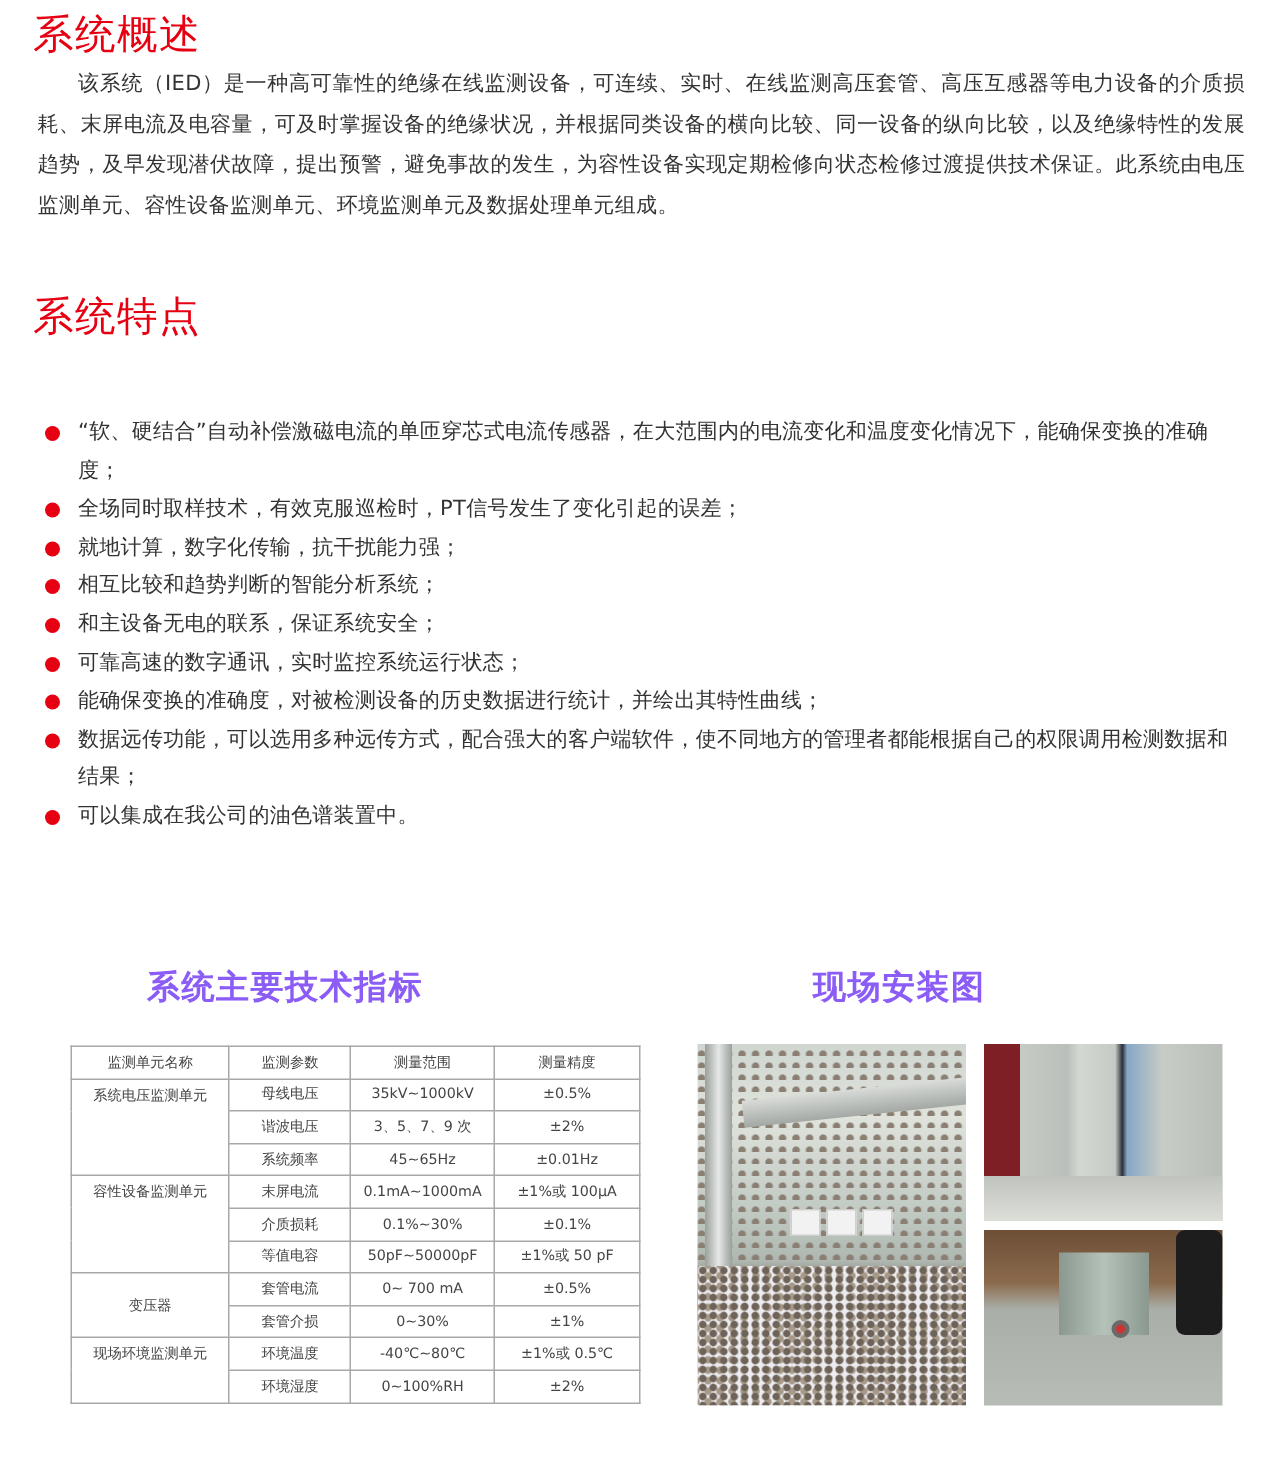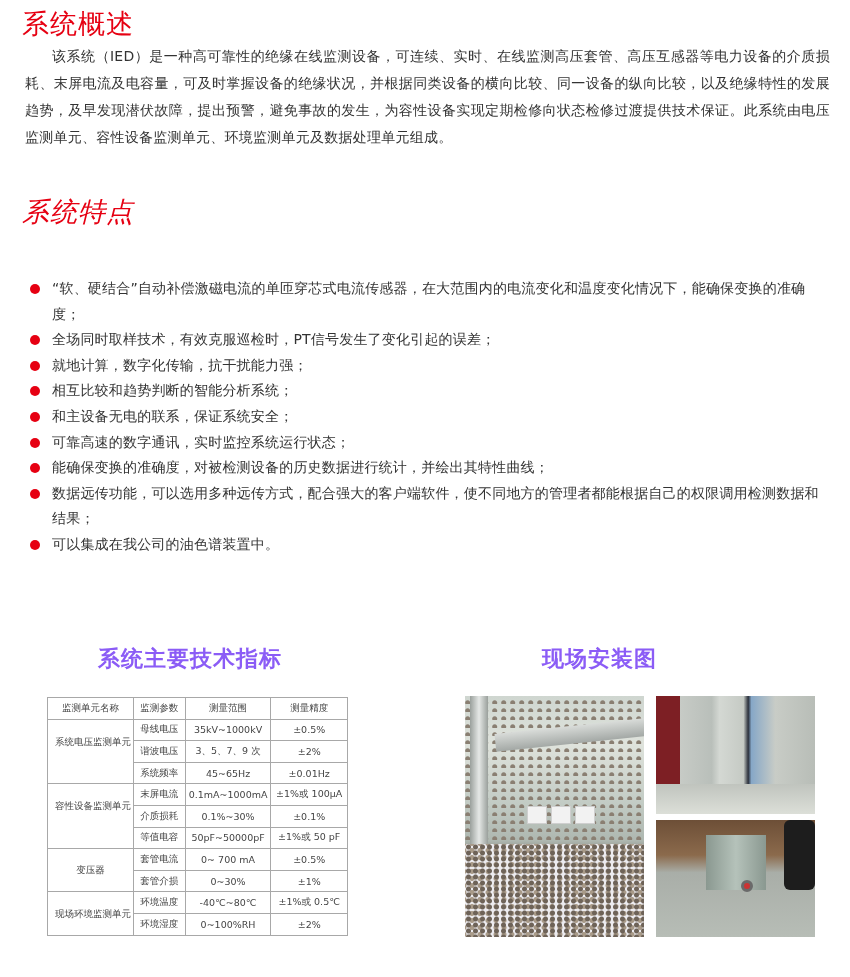--- a/index.html
+++ b/index.html
@@ -9,21 +9,21 @@
     .section-title {
       position: absolute;
       left: 22px;
       font-size: 27px;
       line-height: 32px;
       color: #e60012;
       font-weight: normal;
       letter-spacing: 1px;
     }
     #title-overview { top: 8px; }
-    #title-features { top: 196px; font-style: italic; }
+    #title-features { top: 196px; }
 
     .overview-text {
       position: absolute;
       left: 25px;
       top: 43px;
       width: 805px;
       font-size: 14px;
       line-height: 27px;
       color: #333333;
       text-indent: 27px;
@@ -66,35 +66,35 @@
       letter-spacing: 1px;
       text-align: right;
     }
     #title-specs { left: 98px; }
     #title-photos { left: 542px; }
 
     table.specs {
       position: absolute;
       left: 47px;
       top: 697px;
-      width: 301px;
+      width: 380px;
       border-collapse: collapse;
       font-size: 9.5px;
       color: #444444;
     }
     table.specs th, table.specs td {
       border: 1px solid #a8a8a8;
       text-align: center;
       height: 21.6px;
       font-weight: normal;
       padding: 0 2px;
       white-space: nowrap;
     }
     table.specs td.unit { vertical-align: middle; }
-    table.specs td.unit.top { vertical-align: top; padding-top: 16px; text-align: right; }
+    table.specs td.unit.top { vertical-align: top; padding-top: 4px; }
     table.specs col.c1 { width: 100px; }
     table.specs col.c2 { width: 77px; }
     table.specs col.c3 { width: 91px; }
     table.specs col.c4 { width: 92px; }
 
     .photo {
       position: absolute;
       overflow: hidden;
     }
     #photo-main {

